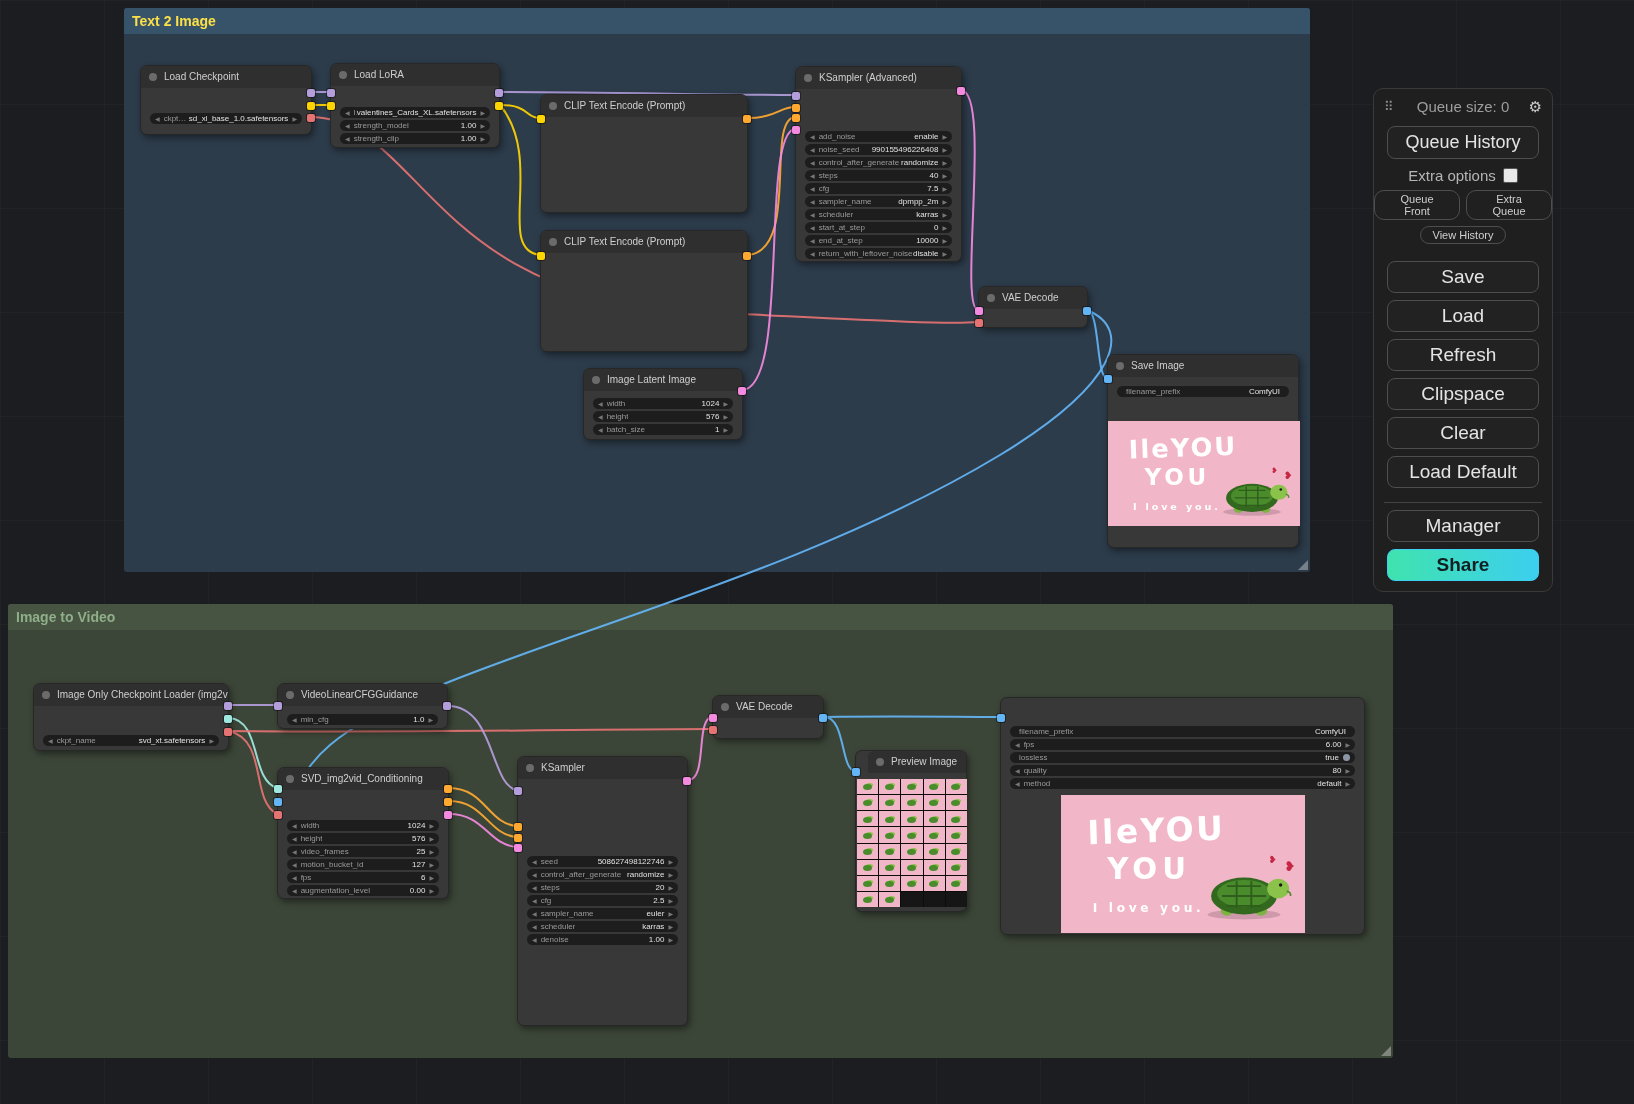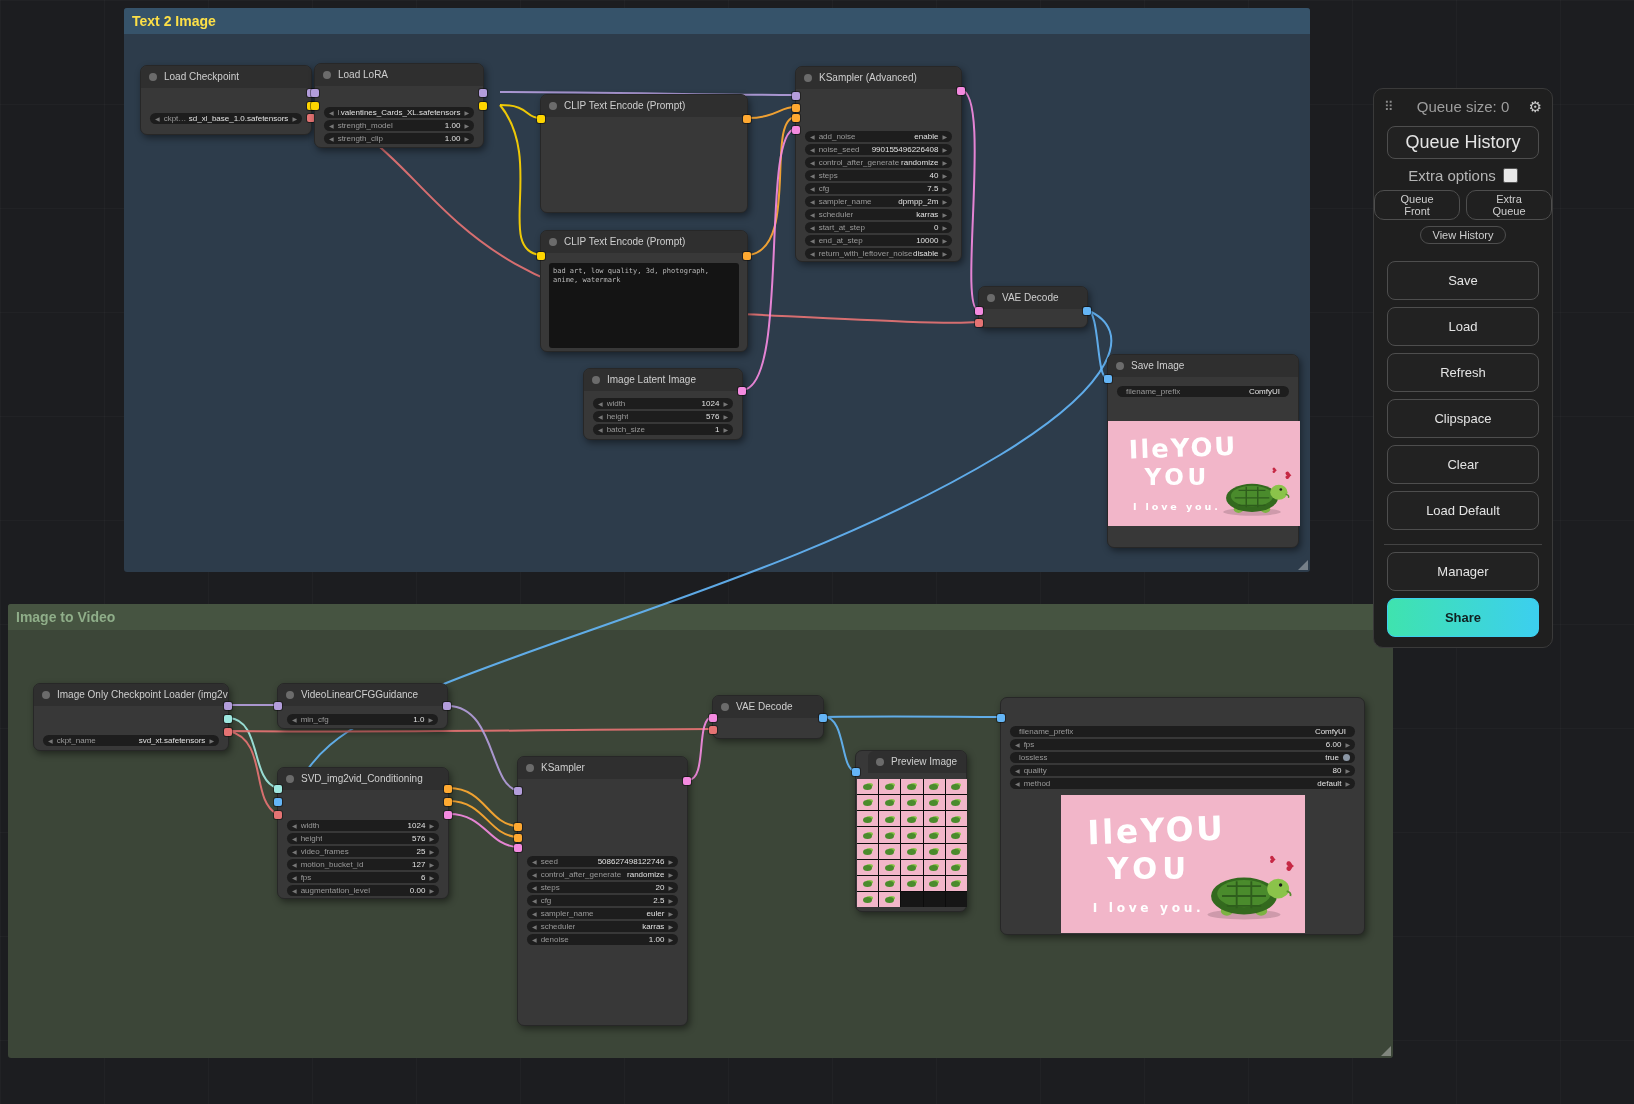--- a/index.html
+++ b/index.html
@@ -41,22 +41,22 @@
   .pcell.dark{background:#161616;}
   .mini-t{position:absolute;left:50%;top:55%;width:9px;height:6px;margin:-3px 0 0 -5px;
     border-radius:50%;background:#4a8b2c;box-shadow:2px -2px 0 -1px #8bc34a;}
   
   .menu{position:absolute;background:#1f1f1f;border:1px solid #3a3a3a;border-radius:10px;
     box-sizing:border-box;padding:6px 0 10px 0;}
   .menu-top{position:relative;height:24px;line-height:24px;text-align:center;color:#9d9d9d;font-size:15px;}
   .drag-dots{position:absolute;left:10px;top:0;color:#8a8a8a;font-size:13px;cursor:grab;}
   .gear{position:absolute;right:10px;top:0;color:#c9c9c9;font-size:15px;cursor:pointer;}
   .mbtn{display:block;width:calc(100% - 26px);margin:7px auto 0 auto;background:#222;
-    border:1px solid #4e4e4e;border-radius:8px;color:#e4e4e4;font-size:13px;
-    font-family:"Liberation Sans",sans-serif;padding:11px 0;cursor:pointer;text-align:center;}
+    border:1px solid #4e4e4e;border-radius:8px;color:#e4e4e4;font-size:19px;
+    font-family:"Liberation Sans",sans-serif;padding:4px 0;cursor:pointer;text-align:center;}
   .mbtn.big{font-size:18px;padding:5px 0;}
   .extra-row{display:flex;justify-content:center;align-items:center;gap:7px;margin-top:8px;
     color:#b5b5b5;font-size:15px;}
   .checkbox{width:13px;height:13px;background:#e8e8e8;border:1px solid #555;border-radius:2px;cursor:pointer;}
   .pill-row{display:flex;justify-content:center;gap:6px;margin-top:6px;}
   .pill{background:#202020;border:1px solid #4e4e4e;border-radius:10px;color:#cfcfcf;
     font-size:11px;font-family:"Liberation Sans",sans-serif;padding:2px 12px;cursor:pointer;}
   .menu-divider{border:none;border-top:1px solid #434343;margin:14px 10px 2px 10px;}
   .mbtn.share{background:linear-gradient(90deg,#3fe3ae,#3ccfef);border-color:#3ccfef;
     color:#102020;font-weight:bold;}
@@ -107,21 +107,21 @@
         <span class="slot out" style="top: 48px; background: rgb(229, 115, 115);"></span>
         <div class="widgets" style="top: 47px;">
           <div class="widget">
             <span class="w-arrow">◀</span>
             <span class="w-label">ckpt_name</span>
             <span class="w-value">sd_xl_base_1.0.safetensors</span>
             <span class="w-arrow">▶</span>
           </div>
         </div>
       </div>
-      <div class="node" style="left: 314px; top: 63px; width: 170px; height: 85px;">
+      <div class="node" style="left: 330px; top: 63px; width: 170px; height: 85px;">
         <div class="node-header"><span class="collapse-dot"></span><span>Load LoRA</span></div>
         <span class="slot in" style="top: 25px; background: rgb(179, 157, 219);"></span>
         <span class="slot in" style="top: 38px; background: rgb(255, 213, 0);"></span>
         <span class="slot out" style="top: 25px; background: rgb(179, 157, 219);"></span>
         <span class="slot out" style="top: 38px; background: rgb(255, 213, 0);"></span>
         <div class="widgets" style="top: 43px;">
           <div class="widget">
             <span class="w-arrow">◀</span>
             <span class="w-label">lora_na…</span>
             <span class="w-value">valentines_Cards_XL.safetensors</span>
@@ -143,21 +143,20 @@
       </div>
       <div class="node" style="left: 540px; top: 94px; width: 208px; height: 119px;">
         <div class="node-header"><span class="collapse-dot"></span><span>CLIP Text Encode (Prompt)</span></div>
         <span class="slot in" style="top: 20px; background: rgb(255, 213, 0);"></span>
         <span class="slot out" style="top: 20px; background: rgb(255, 169, 49);"></span>
       </div>
       <div class="node" style="left: 540px; top: 230px; width: 208px; height: 122px;">
         <div class="node-header"><span class="collapse-dot"></span><span>CLIP Text Encode (Prompt)</span></div>
         <span class="slot in" style="top: 21px; background: rgb(255, 213, 0);"></span>
         <span class="slot out" style="top: 21px; background: rgb(255, 169, 49);"></span>
-        <div class="node-text" style="top: 32px; height: 85px;">bad art, low quality, 3d, photograph, anime, watermark</div>
       </div>
       <div class="node" style="left: 795px; top: 66px; width: 167px; height: 196px;">
         <div class="node-header"><span class="collapse-dot"></span><span>KSampler (Advanced)</span></div>
         <span class="slot in" style="top: 25px; background: rgb(179, 157, 219);"></span>
         <span class="slot in" style="top: 37px; background: rgb(255, 169, 49);"></span>
         <span class="slot in" style="top: 47px; background: rgb(255, 169, 49);"></span>
         <span class="slot in" style="top: 59px; background: rgb(244, 138, 224);"></span>
         <span class="slot out" style="top: 20px; background: rgb(244, 138, 224);"></span>
         <div class="widgets" style="top: 64px;">
           <div class="widget">

